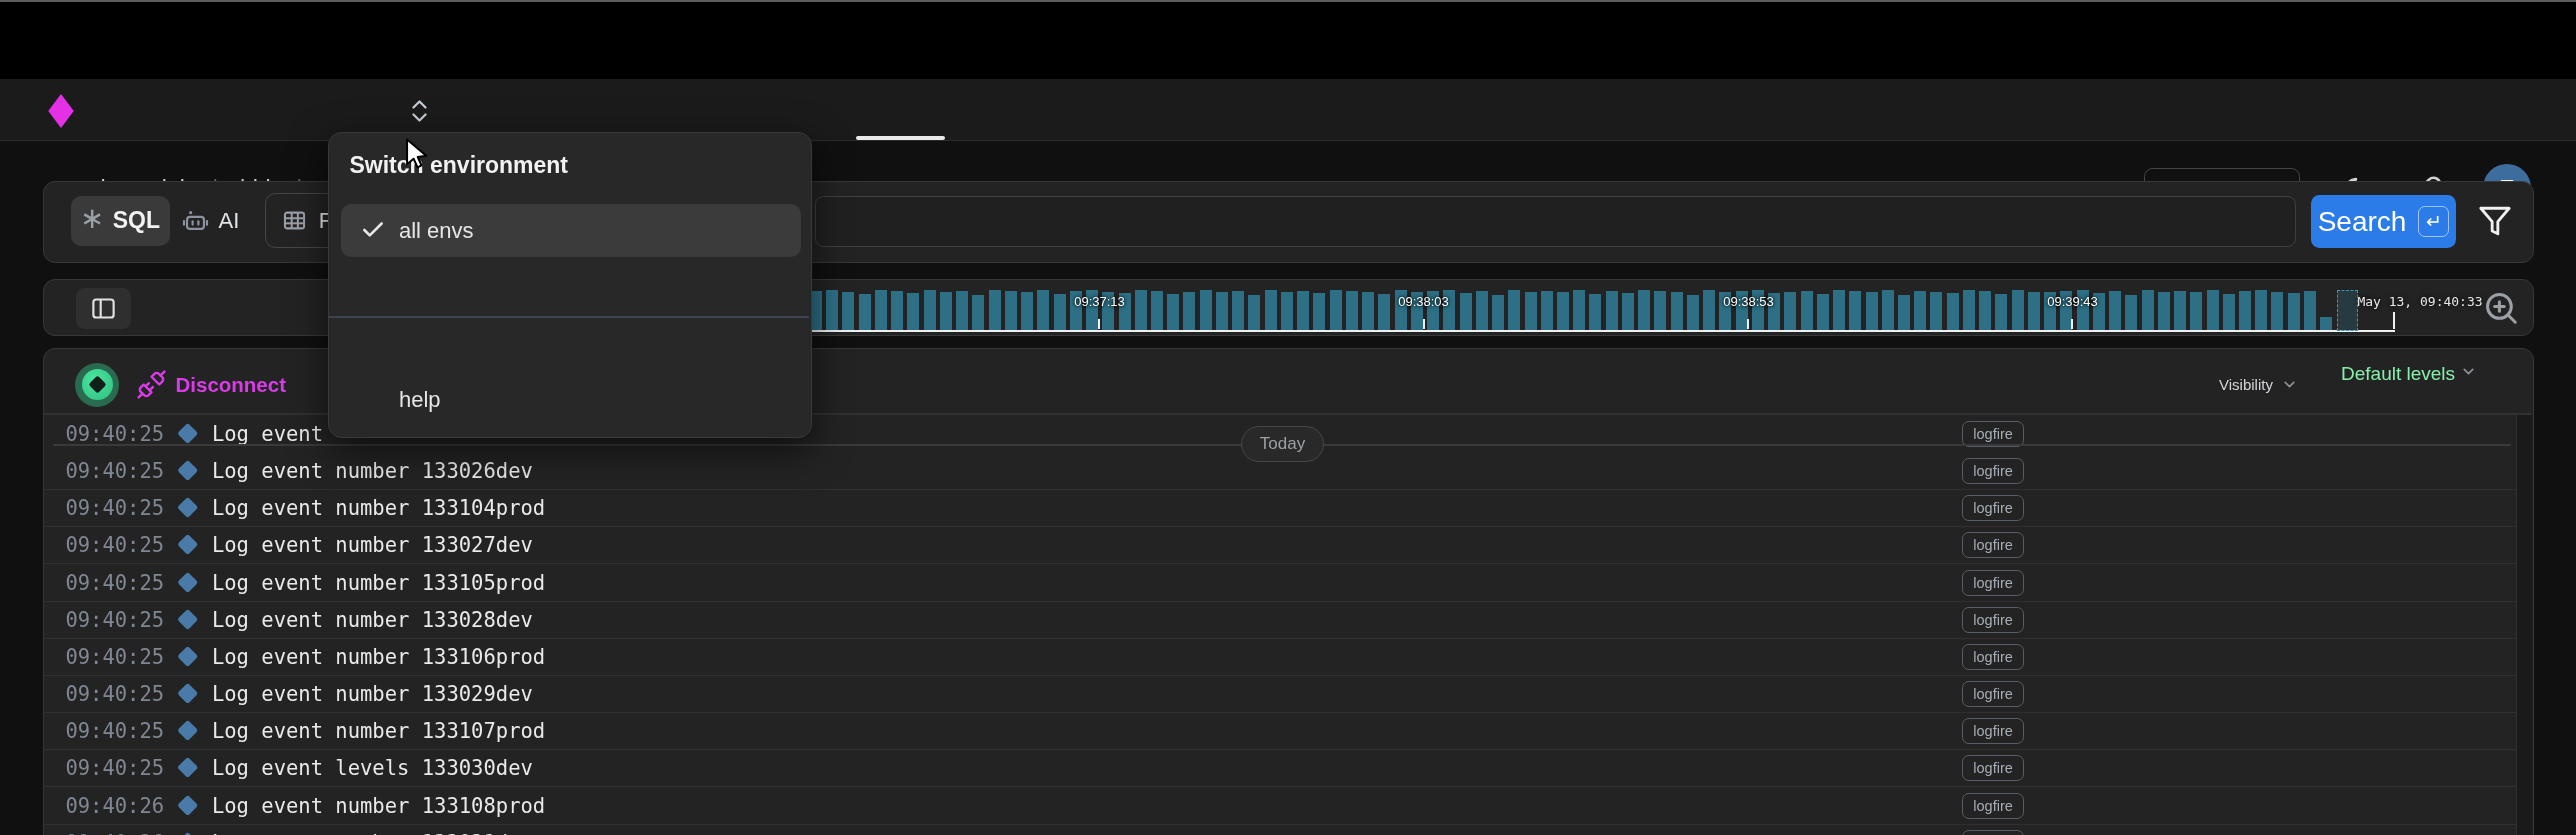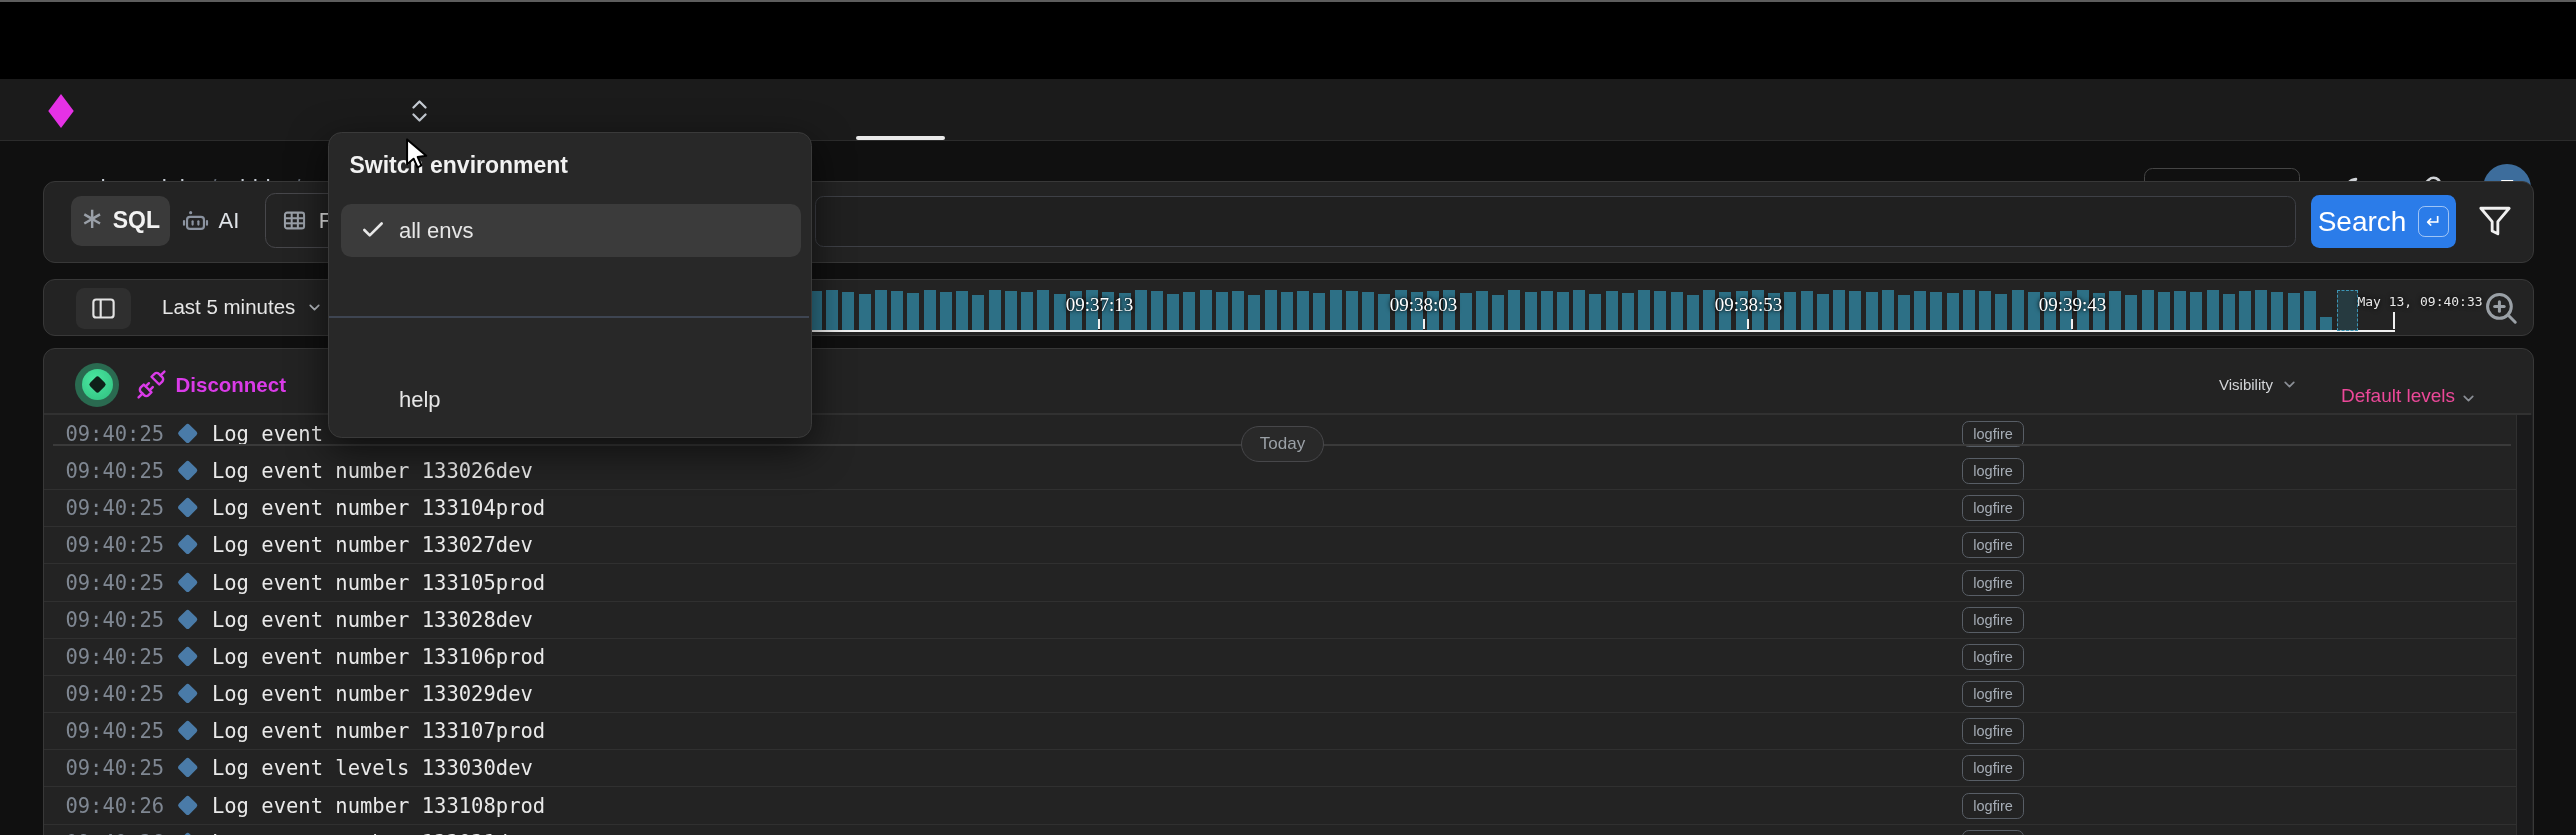--- a/index.html
+++ b/index.html
@@ -48,34 +48,34 @@
   #panel-toggle{left:32px;top:7.7px;width:55px;height:41px;background:#2f2f2f;border-radius:8.5px;
                 display:flex;align-items:center;justify-content:center;}
   #range-label{left:118px;top:0;height:54px;display:flex;align-items:center;gap:10.3px;color:#e6e6e6;font-size:20.5px;}
   #bars{left:766px;top:0;width:1607px;height:54px;}
   .tbar{position:absolute;bottom:4.3px;width:12px;background:#2d7086;}
   #dashed-bar{left:2293px;bottom:4.3px;width:20.5px;height:41px;border:1.7px dashed #3d95b5;
               background:rgba(45,112,134,.3);box-sizing:border-box;}
   #baseline{left:766px;top:50px;width:1585px;height:1.7px;background:#f0f0f0;}
   #end-tick{left:2349px;top:32px;width:1.7px;height:17px;background:#f0f0f0;}
   .ttick{top:39px;width:1.7px;height:10.3px;background:#f0f0f0;}
-  .tlabel{top:13.7px;width:137px;margin-left:-68px;text-align:center;color:#ffffff;font-size:19px;
-          font-family:Liberation Serif, serif;text-shadow:0 0 5.1px rgba(0,0,0,.95),0 0 2.6px rgba(0,0,0,.9);}
+  .tlabel{top:13.7px;width:137px;margin-left:-68px;text-align:center;color:#ffffff;font-size:13px;
+          font-family:Liberation Sans, sans-serif;text-shadow:0 0 5.1px rgba(0,0,0,.95),0 0 2.6px rgba(0,0,0,.9);}
   #end-label{left:2282px;top:13.7px;width:188px;text-align:center;color:#e8e8e8;font-size:13px;
              font-family:"DejaVu Sans Mono",monospace;text-shadow:0 0 5.1px rgba(0,0,0,.95);}
   
   #live-indicator{left:31px;top:13.7px;width:44px;height:44px;border-radius:50%;background:#2a6a50;
                   display:flex;align-items:center;justify-content:center;}
   #live-inner{width:31px;height:31px;border-radius:50%;background:radial-gradient(circle at 40% 35%,#4ae6a0,#2fbf7e);
               display:flex;align-items:center;justify-content:center;}
   #live-diamond{width:13px;height:13px;background:#0e2018;transform:rotate(45deg);border-radius:2.6px;}
   #disconnect{left:92px;top:13.7px;height:44px;display:flex;align-items:center;gap:8.5px;}
   #disconnect .lbl{color:#da3be8;font-size:20.5px;font-weight:bold;}
   #visibility{left:2175px;top:13.7px;height:44px;display:flex;align-items:center;gap:8.5px;color:#d4d6d9;font-size:15px;}
-  #default-levels{left:2297px;top:13.7px;height:44px;display:flex;align-items:flex-end;gap:5px;color:#ec4899;font-size:19px;}
+  #default-levels{left:2297px;top:13.7px;height:44px;display:flex;align-items:flex-start;gap:5px;color:#86efac;font-size:19px;}
   #loghead-border{left:0;top:64px;width:2487px;height:1.7px;background:#313131;}
   #rows{left:0;top:0;width:2487px;height:530px;}
   .logrow{position:absolute;left:0;width:2472px;height:38px;display:flex;align-items:center;
           padding-left:21.4px;box-sizing:border-box;border-bottom:1.7px solid #303030;
           font-family:"DejaVu Sans Mono",monospace;}
   .logrow.first{border-bottom:none;}
   .ltime{color:#7f8792;font-size:20.5px;}
   .ldiamond{width:15.4px;height:15.4px;background:#4a7ba8;transform:rotate(45deg);border-radius:2.6px;margin:0 17px 0 15.4px;flex:none;}
   .lmsg{color:#e9e9e9;font-size:20.5px;white-space:pre;}
   .lbadge{position:absolute;left:1918px;top:50%;transform:translateY(-50%);height:26px;padding:0 10.3px;
@@ -187,26 +187,20 @@
     <svg class="abs" style="left:2434px;top:22px" width="34" height="34" viewBox="0 0 24 24">
       <polygon points="22 3 2 3 10 12.46 10 19 14 21 14 12.46 22 3" fill="none" stroke="#f0f0f0" stroke-width="2" stroke-linejoin="round"></polygon>
     </svg>
   </div>
 
   <div id="timeline-panel" class="abs panel">
     <div class="abs" id="panel-toggle">
       <svg width="27" height="27" viewBox="0 0 24 24">
         <rect x="3" y="4" width="18" height="16" rx="2.5" fill="none" stroke="#e3e3e3" stroke-width="1.9"></rect>
         <line x1="9.5" y1="4" x2="9.5" y2="20" stroke="#e3e3e3" stroke-width="1.9"></line>
-      </svg>
-    </div>
-    <div class="abs" id="range-label">
-      <span>Last 5 minutes</span>
-      <svg class="chev" width="17" height="17" viewBox="0 0 24 24">
-        <polyline points="6 9 12 15 18 9" fill="none" stroke="#b9bdc3" stroke-width="2.4" stroke-linecap="round" stroke-linejoin="round"></polyline>
       </svg>
     </div>
 
     <div class="abs" id="bars">
         <div class="tbar" style="left: 0px; height: 39px; background: rgb(45, 112, 134);"></div>
         <div class="tbar" style="left: 16px; height: 40px; background: rgb(45, 112, 134);"></div>
         <div class="tbar" style="left: 32px; height: 38px; background: rgb(45, 112, 134);"></div>
         <div class="tbar" style="left: 49px; height: 36px; background: rgb(45, 112, 134);"></div>
         <div class="tbar" style="left: 65px; height: 40px; background: rgb(45, 112, 134);"></div>
         <div class="tbar" style="left: 81px; height: 39px; background: rgb(45, 112, 134);"></div>

